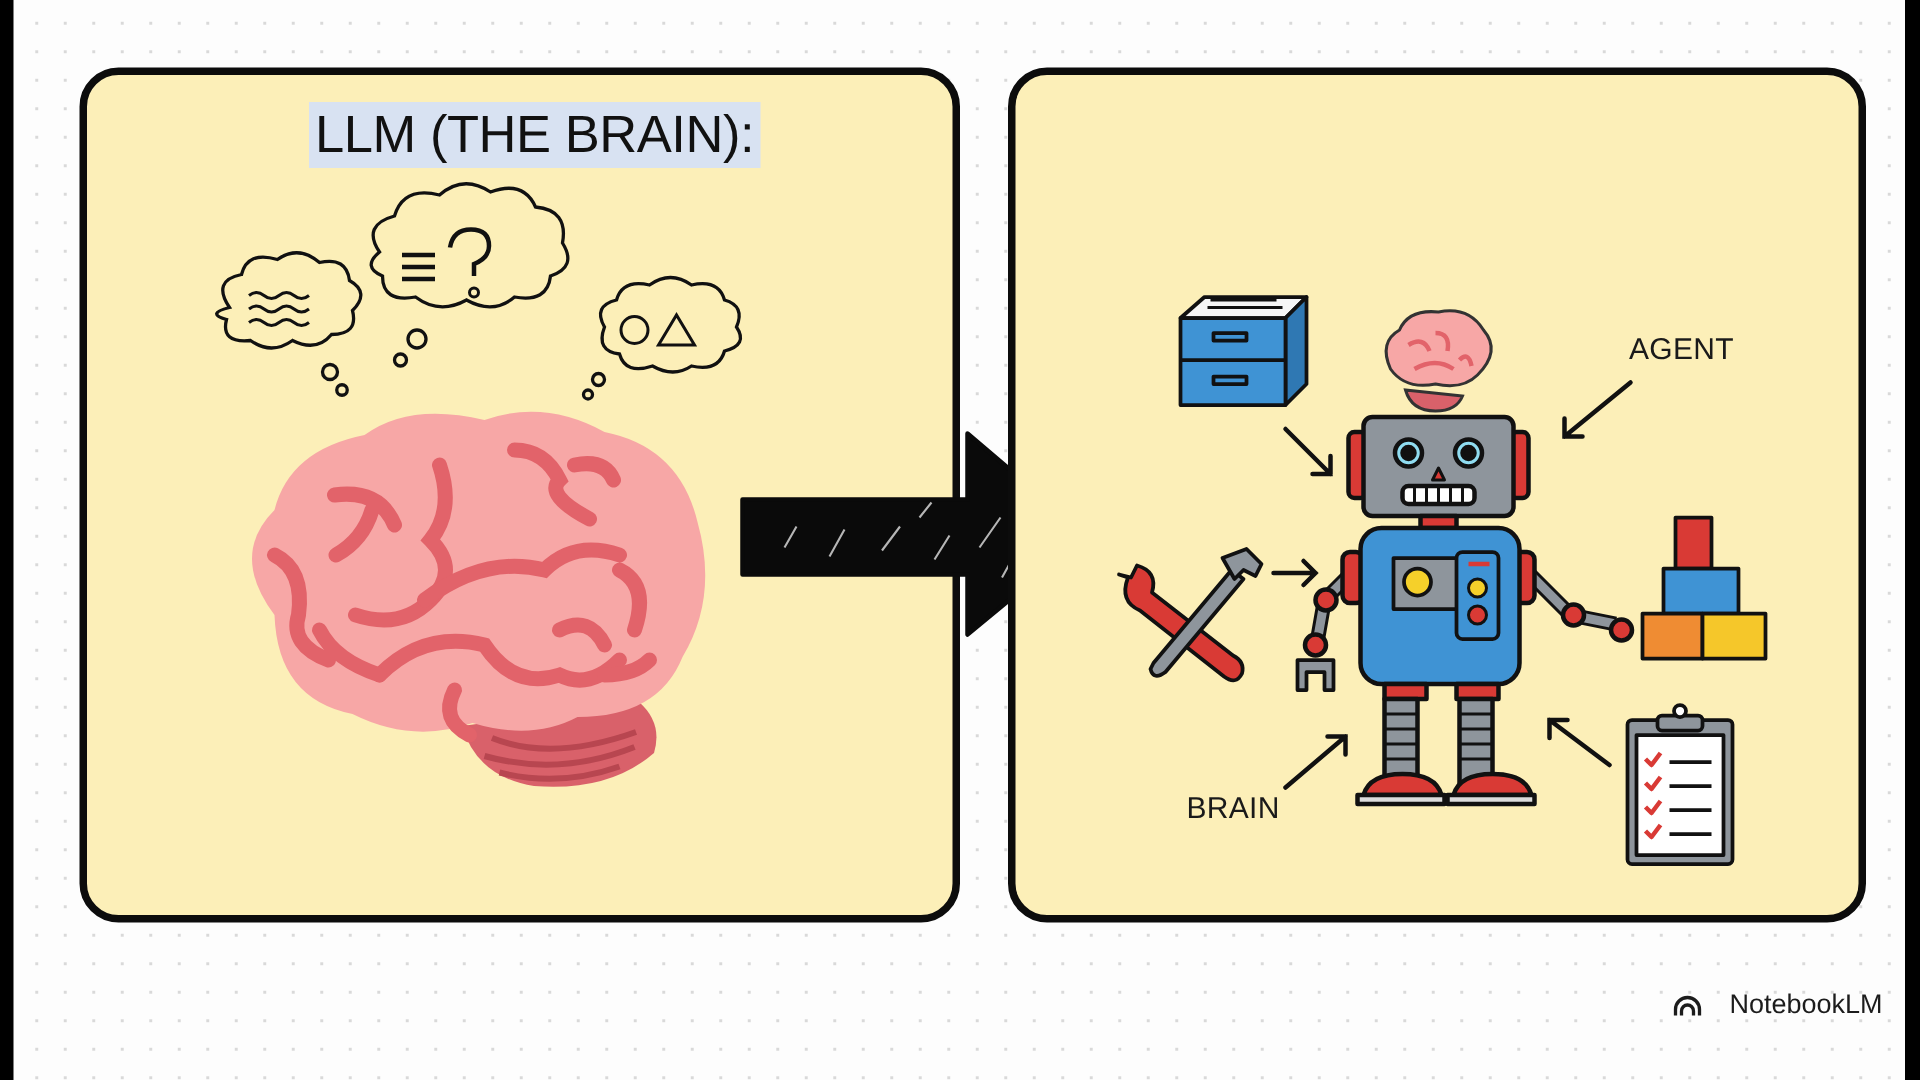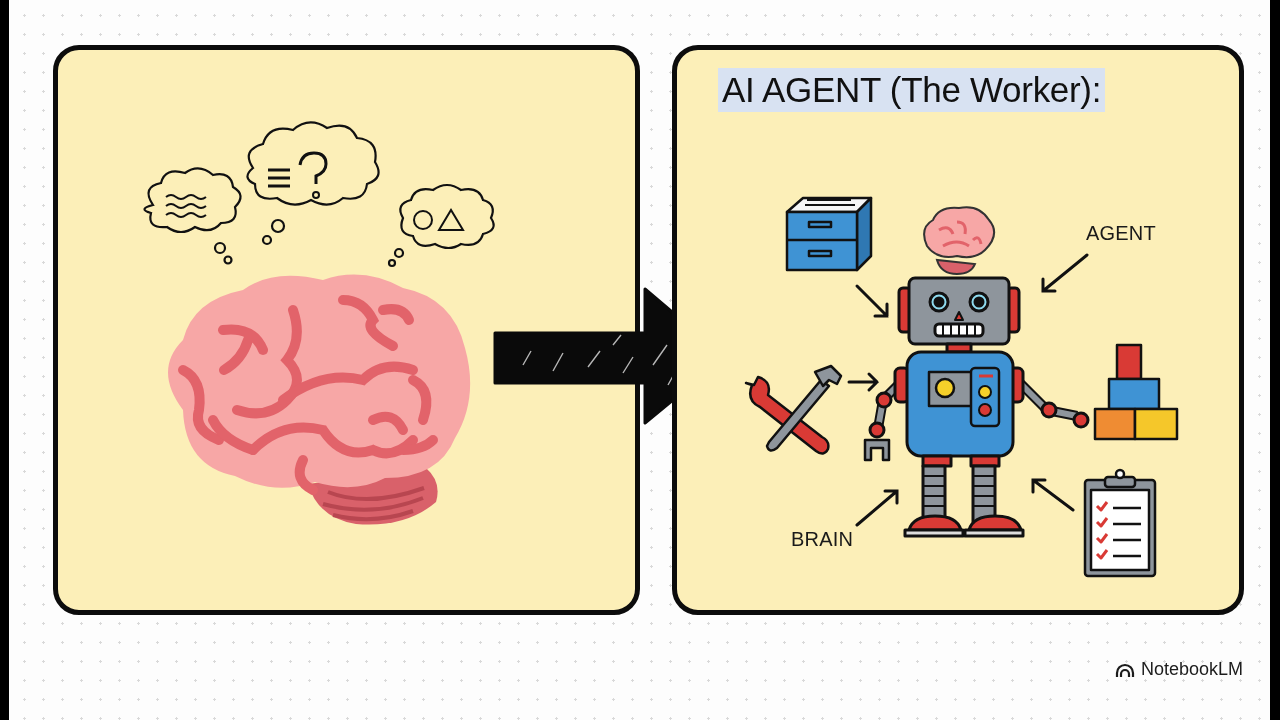--- a/index.html
+++ b/index.html
@@ -7,28 +7,29 @@
   .canvas { position:absolute; left:9px; top:0; width:1261px; height:720px; background-color:#fdfdfd;
     background-image: radial-gradient(circle, #d9d9d9 1px, transparent 1.3px); background-size:19px 19px; background-position:6px 6px; }
   .panel { position:absolute; background:#fcefb8; border:5px solid #0c0c0c; border-radius:26px; box-sizing:border-box; }
   .panel-left { left:44px; top:45px; width:587px; height:570px; }
   .panel-right { left:663px; top:45px; width:572px; height:570px; }
   .title { position:absolute; top:18px; font-size:35px; color:#111; background:#d8e2f2; padding:2px 4px; line-height:40px; white-space:nowrap; letter-spacing:-0.3px; }
   .panel-left .title { left:148px; }
   .panel-right .title { left:41px; }
   .label { position:absolute; font-size:20px; color:#1a1a1a; letter-spacing:0.2px; }
   svg { position:absolute; overflow:visible; }
-  .brand { position:absolute; left:1106px; top:659px; display:flex; align-items:center; gap:6px; font-size:18px; color:#1c1c1c; }
+  .brand { position:absolute; left:1106px; top:659px; display:flex; align-items:center; gap:18px; font-size:18px; color:#1c1c1c; }
 </style>
 </head>
 <body>
 
 <div class="canvas">
 
   <div class="panel panel-left">
+    <div class="title">LLM (THE BRAIN):</div>
 
     <svg style="left:0;top:0" width="587" height="570">
       <g fill="#fcefb8" stroke="#111" stroke-width="2.2">
 
         <path d="M95 155 q-12 -18 8 -22 q4 -16 24 -10 q14 -10 28 2 q18 -4 20 12 q14 8 2 20 q4 16 -14 16 q-10 12 -26 4 q-14 10 -28 0 q-20 2 -16 -14 q-14 -4 2 -8z"></path>
         <circle cx="162" cy="198" r="5"></circle>
           <circle cx="170" cy="210" r="3.5"></circle>
 
         <path d="M195 118 q-12 -18 10 -24 q6 -20 30 -14 q16 -14 34 -2 q22 -8 30 10 q22 2 18 24 q10 16 -8 22 q-2 18 -24 14 q-14 12 -32 2 q-18 10 -34 -2 q-22 4 -22 -14 q-14 -6 -2 -16z"></path>
         <circle cx="220" cy="176" r="6"></circle>
@@ -68,21 +69,20 @@
   </div>
 
   <svg style="left:484px;top:285px" width="250" height="140" viewBox="0 0 250 140">
     <path d="M2 48 h150 v-44 l80 68 l-80 66 v-40 h-150 z" fill="#0a0a0a" stroke="#0a0a0a" stroke-width="3" stroke-linejoin="round"></path>
     <g stroke="#fff" stroke-width="1.4" opacity="0.7">
       <path d="M30 80 l8 -14 M60 86 l10 -18 M95 82 l12 -16 M130 88 l10 -16 M160 80 l14 -20 M175 100 l10 -18 M120 60 l8 -10 M190 70 l8 -12"></path>
     </g>
   </svg>
 
   <div class="panel panel-right">
-    <div class="title">AI AGENT (The Worker):</div>
     <div class="label" style="left:409px;top:172px">AGENT</div>
     <div class="label" style="left:114px;top:478px">BRAIN</div>
 
     <svg style="left:0;top:0" width="572" height="570">
 
       <g stroke="#111" stroke-width="2.5" stroke-linejoin="round">
         <path d="M110 162 l16 -14 h68 l-14 14z" fill="#f6f6f6"></path>
         <path d="M180 162 l14 -14 v58 l-14 14z" fill="#2f78b3"></path>
         <rect x="110" y="162" width="70" height="58" fill="#3f93d4"></rect>
         <line x1="110" y1="190" x2="180" y2="190"></line>

